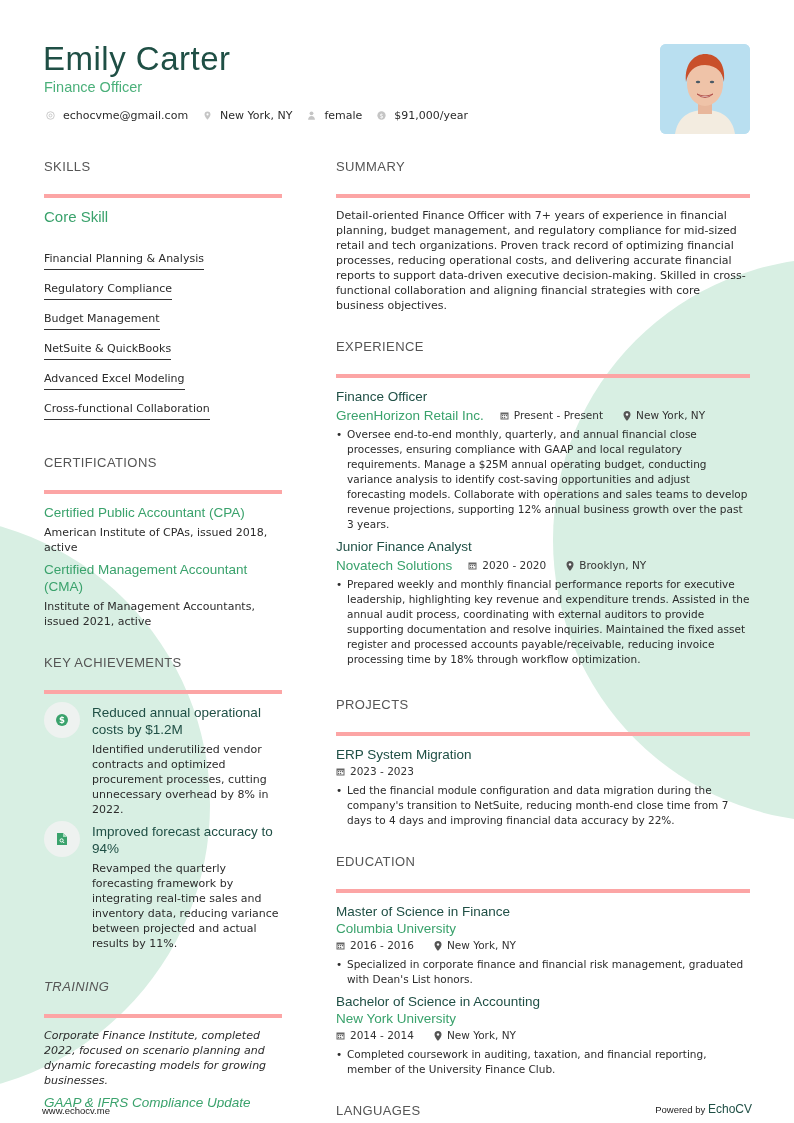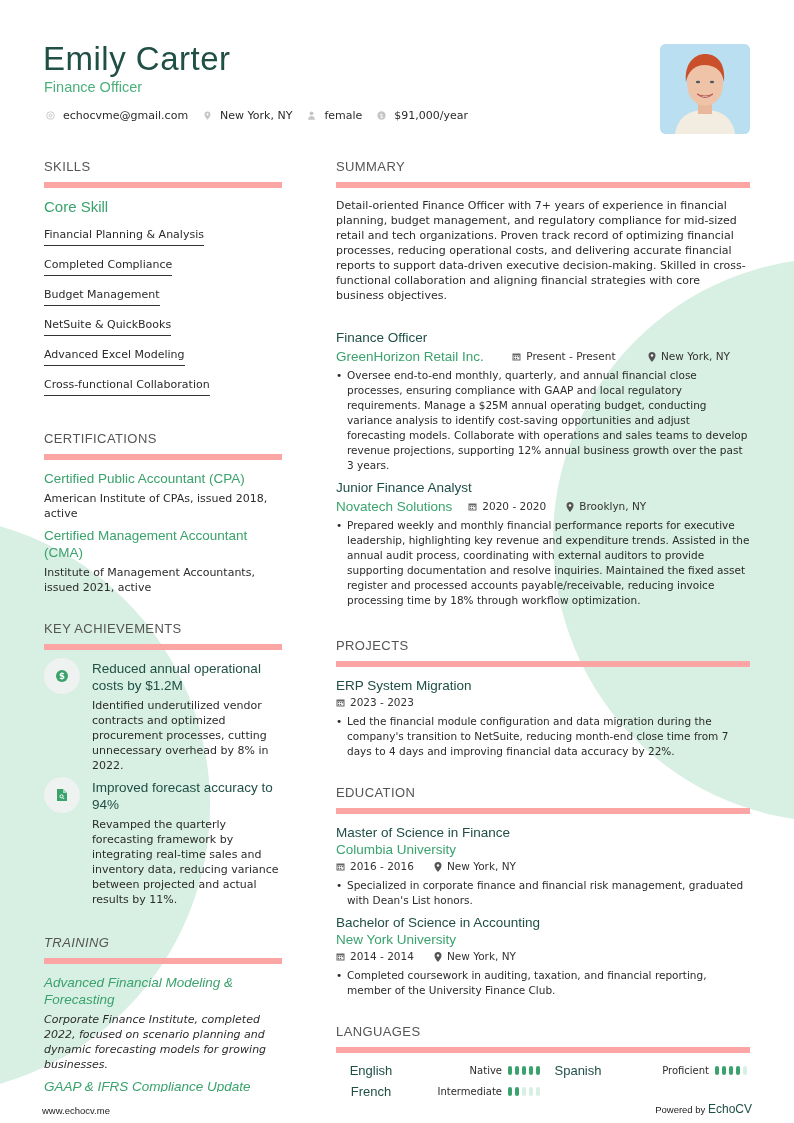--- a/index.html
+++ b/index.html
@@ -45,36 +45,36 @@
       border-radius: 6px; overflow: hidden; background: #b9dff0;
     }
 
     
     .col-left { position: absolute; left: 44px; top: 159px; width: 238px; }
     .col-right { position: absolute; left: 336px; top: 159px; width: 414px; }
 
     .section-title {
       font-family: "Liberation Sans", sans-serif;
       font-size: 13px; color: #555; letter-spacing: 0.4px;
-      padding-bottom: 8px;
-      border-bottom: 6px solid #fca5a5;
+      padding-bottom: 20px;
+      border-bottom: 4px solid #fca5a5;
       margin-bottom: 10px;
     }
     .green-h {
       font-family: "Liberation Sans", sans-serif;
       font-size: 13.5px; color: #3aa26c; line-height: 17px;
     }
     .dark-h {
       font-family: "Liberation Sans", sans-serif;
       font-size: 13.5px; color: #1f4f45; line-height: 17px;
     }
     .body-txt { font-size: 11px; line-height: 15px; color: #2b2b2b; }
 
     
-    .skill-group { font-size: 15px; margin-bottom: 8px; }
+    .skill-group { font-size: 15px; margin-bottom: 22px; }
     .skill {
       display: inline-block; font-size: 11px; color: #2b2b2b;
       padding-bottom: 4px; margin-bottom: 7px;
       border-bottom: 1px solid #333;
     }
     .skill-row { display: block; }
 
     .cert { margin-bottom: 6px; }
     .cert .green-h { margin-bottom: 4px; }
 
@@ -162,21 +162,21 @@
       <path d="M37 50 Q45 57 53 50 Q45 54 37 50 Z" fill="#ffffff" stroke="#b5574f" stroke-width="1"></path>
     </svg>
   </div>
 
   <div class="col-left">
 
     <div>
       <div class="section-title">SKILLS</div>
       <div class="green-h skill-group">Core Skill</div>
       <div class="skill-row"><span class="skill">Financial Planning &amp; Analysis</span></div>
-      <div class="skill-row"><span class="skill">Completed Compliance</span></div>
+      <div class="skill-row"><span class="skill">Regulatory Compliance</span></div>
       <div class="skill-row"><span class="skill">Budget Management</span></div>
       <div class="skill-row"><span class="skill">NetSuite &amp; QuickBooks</span></div>
       <div class="skill-row"><span class="skill">Advanced Excel Modeling</span></div>
       <div class="skill-row"><span class="skill">Cross-functional Collaboration</span></div>
     </div>
 
     <div style="margin-top: 28px;">
       <div class="section-title">CERTIFICATIONS</div>
       <div class="cert">
         <div class="green-h">Certified Public Accountant (CPA)</div>
@@ -214,41 +214,41 @@
         <div class="ach-body">
           <div class="dark-h">Improved forecast accuracy to 94%</div>
           <div class="body-txt">Revamped the quarterly forecasting framework by integrating real-time sales and inventory data, reducing variance between projected and actual results by 11%.</div>
         </div>
       </div>
     </div>
 
     <div style="margin-top: 28px; font-style: italic;">
       <div class="section-title">TRAINING</div>
       <div class="cert">
-        <div class="green-h">Advanced Financial Modeling &amp; Forecasting</div>
         <div class="body-txt" style="margin-top:4px;">Corporate Finance Institute, completed 2022, focused on scenario planning and dynamic forecasting models for growing businesses.</div>
       </div>
       <div class="cert" style="height:14px; overflow:hidden;">
         <div class="green-h">GAAP &amp; IFRS Compliance Update</div>
       </div>
     </div>
   </div>
 
   <div class="col-right">
 
     <div>
       <div class="section-title">SUMMARY</div>
       <div class="body-txt">Detail-oriented Finance Officer with 7+ years of experience in financial planning, budget management, and regulatory compliance for mid-sized retail and tech organizations. Proven track record of optimizing financial processes, reducing operational costs, and delivering accurate financial reports to support data-driven executive decision-making. Skilled in cross-functional collaboration and aligning financial strategies with core business objectives.</div>
     </div>
 
     <div style="margin-top: 26px;">
+      <div class="section-title">EXPERIENCE</div>
 
       <div style="margin-bottom:6px;">
         <div class="dark-h">Finance Officer</div>
-        <div class="meta-row" style="margin-top:2px;justify-content:space-between;">
+        <div class="meta-row" style="margin-top:2px;">
           <span class="green-h" style="margin-right:16px;">GreenHorizon Retail Inc.</span>
           <span class="meta-item">
             <svg width="9" height="9" viewBox="0 0 9 9">
                 <rect x="0.5" y="1.5" width="8" height="7" fill="#666"></rect>
                 <rect x="1.5" y="3.5" width="6" height="4" fill="#fff"></rect>
                 <rect x="2" y="4" width="1.2" height="1.2" fill="#666"></rect>
                 <rect x="4" y="4" width="1.2" height="1.2" fill="#666"></rect>
                 <rect x="6" y="4" width="1.2" height="1.2" fill="#666"></rect>
                 <rect x="2" y="6" width="1.2" height="1.2" fill="#666"></rect>
                 <rect x="4" y="6" width="1.2" height="1.2" fill="#666"></rect>

